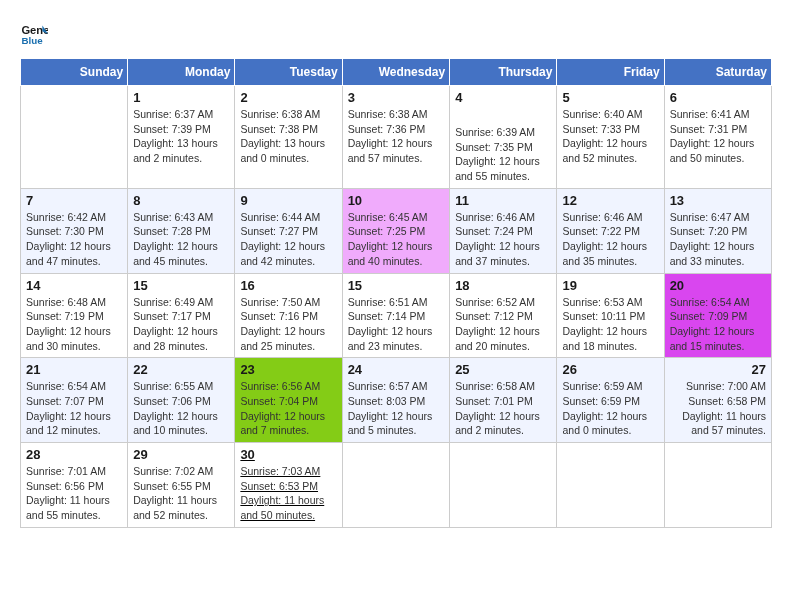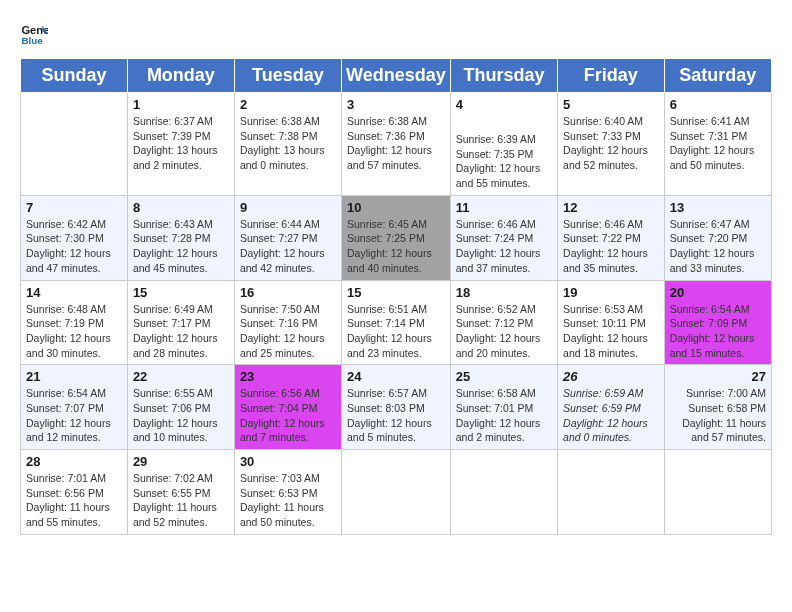--- a/index.html
+++ b/index.html
@@ -39,22 +39,22 @@
     }
     .calendar {
       width: 100%;
       border-collapse: collapse;
       font-size: 11px;
     }
     .calendar th {
       background: #4472c4;
       color: #fff;
       padding: 6px 4px;
-      text-align: center;
-      font-size: 18px;
+      text-align: right;
+      font-size: 12px;
       font-weight: bold;
       border: 1px solid #fff;
     }
     .calendar td {
       border: 1px solid #ccc;
       padding: 4px 5px;
       vertical-align: top;
       width: 108px;
       min-height: 80px;
       background: #fff;
@@ -174,21 +174,21 @@
 Daylight: 12 hours
 and 45 minutes.</div>
         </td>
         <td style="background: rgb(240, 244, 255);">
           <span class="day-number">9</span>
           <div class="day-info" style="white-space: pre-line;">Sunrise: 6:44 AM
 Sunset: 7:27 PM
 Daylight: 12 hours
 and 42 minutes.</div>
         </td>
-        <td style="background: #a3a3a3;">
+        <td style="background: #f0abfc;">
           <span class="day-number">10</span>
           <div class="day-info" style="white-space: pre-line;">Sunrise: 6:45 AM
 Sunset: 7:25 PM
 Daylight: 12 hours
 and 40 minutes.</div>
         </td>
         <td style="background: rgb(240, 244, 255);">
           <span class="day-number">11</span>
           <div class="day-info" style="white-space: pre-line;">Sunrise: 6:46 AM
 Sunset: 7:24 PM
@@ -269,42 +269,42 @@
 Daylight: 12 hours
 and 12 minutes.</div>
         </td>
         <td style="background: rgb(240, 244, 255);">
           <span class="day-number">22</span>
           <div class="day-info" style="white-space: pre-line;">Sunrise: 6:55 AM
 Sunset: 7:06 PM
 Daylight: 12 hours
 and 10 minutes.</div>
         </td>
-        <td style="background: #d946ef;">
+        <td style="background: #84cc16;">
           <span class="day-number">23</span>
           <div class="day-info" style="white-space: pre-line;">Sunrise: 6:56 AM
 Sunset: 7:04 PM
 Daylight: 12 hours
 and 7 minutes.</div>
         </td>
         <td style="background: rgb(240, 244, 255);">
           <span class="day-number">24</span>
           <div class="day-info" style="white-space: pre-line;">Sunrise: 6:57 AM
 Sunset: 8:03 PM
 Daylight: 12 hours
 and 5 minutes.</div>
         </td>
         <td style="background: rgb(240, 244, 255);">
           <span class="day-number">25</span>
           <div class="day-info" style="white-space: pre-line;">Sunrise: 6:58 AM
 Sunset: 7:01 PM
 Daylight: 12 hours
 and 2 minutes.</div>
         </td>
-        <td style="background: rgb(240, 244, 255); font-style: italic;">
+        <td style="background: rgb(240, 244, 255);">
           <span class="day-number">26</span>
           <div class="day-info" style="white-space: pre-line;">Sunrise: 6:59 AM
 Sunset: 6:59 PM
 Daylight: 12 hours
 and 0 minutes.</div>
         </td>
         <td style="background: rgb(240, 244, 255); text-align: right;">
           <span class="day-number">27</span>
           <div class="day-info" style="white-space: pre-line;">Sunrise: 7:00 AM
 Sunset: 6:58 PM
@@ -320,21 +320,21 @@
 Daylight: 11 hours
 and 55 minutes.</div>
         </td>
         <td style="background: rgb(255, 255, 255);">
           <span class="day-number">29</span>
           <div class="day-info" style="white-space: pre-line;">Sunrise: 7:02 AM
 Sunset: 6:55 PM
 Daylight: 11 hours
 and 52 minutes.</div>
         </td>
-        <td style="background: rgb(255, 255, 255);">
+        <td style="background: rgb(255, 255, 255); text-decoration: underline;">
           <span class="day-number">30</span>
           <div class="day-info" style="white-space: pre-line;">Sunrise: 7:03 AM
 Sunset: 6:53 PM
 Daylight: 11 hours
 and 50 minutes.</div>
         </td>
         <td class="empty-cell"></td>
         <td class="empty-cell"></td>
         <td class="empty-cell"></td>
         <td class="empty-cell"></td>

